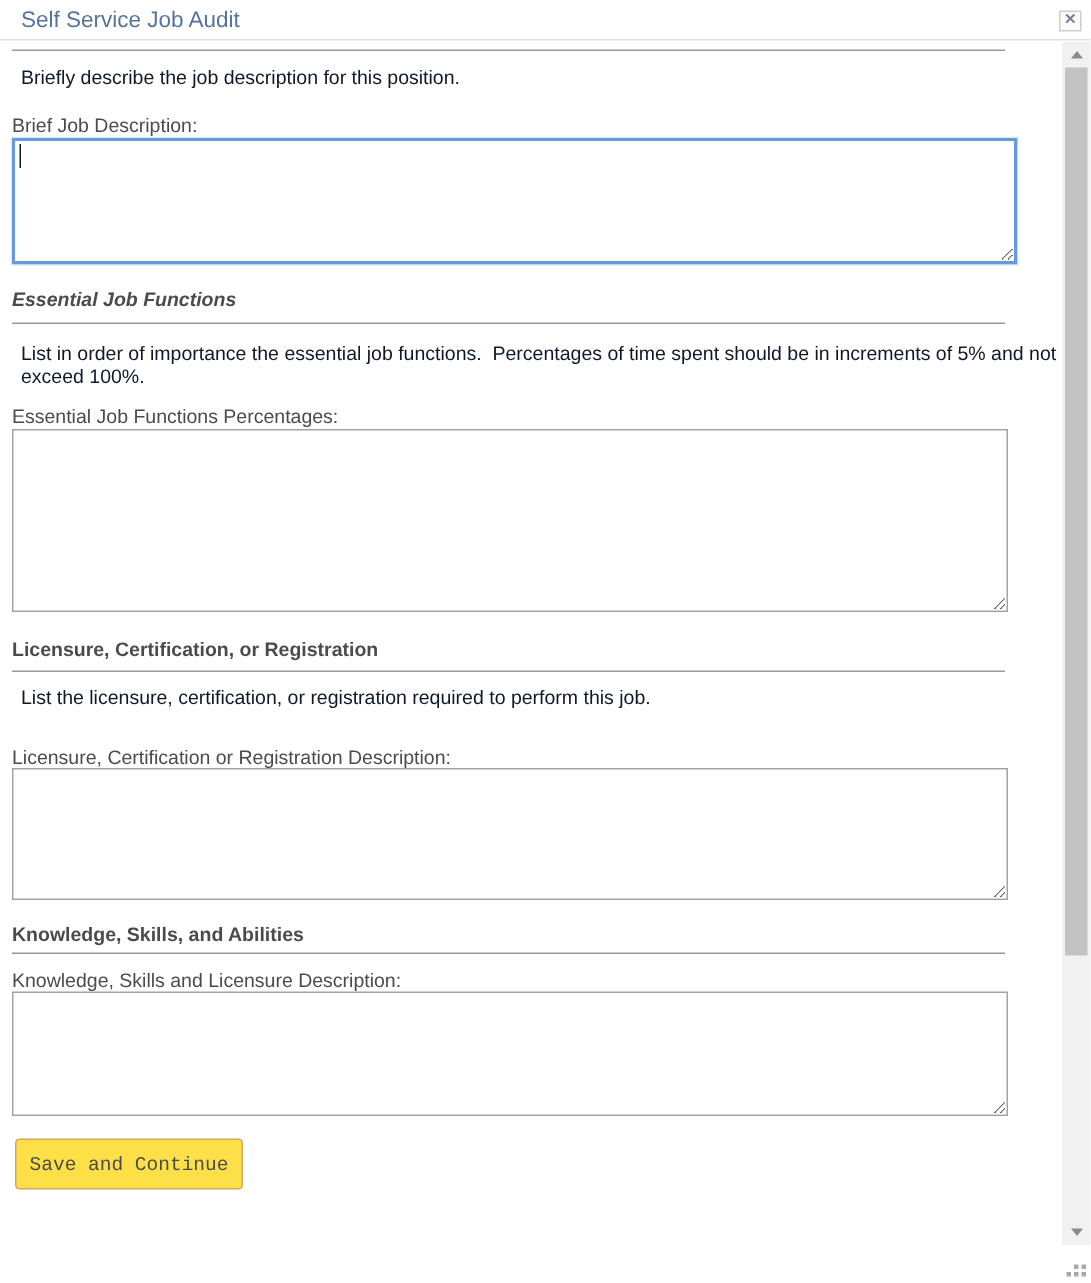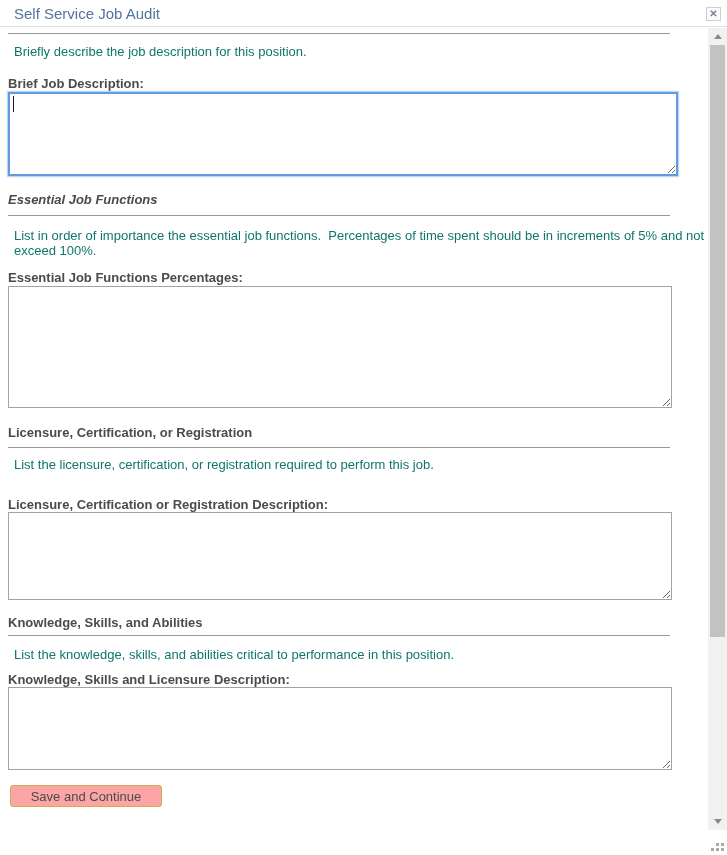--- a/index.html
+++ b/index.html
@@ -14,23 +14,23 @@
   .close-btn { position: absolute; right: 6px; top: 7px; width: 15px; height: 14px;
     background: #fbfbfb; border: 1px solid #cfcfcf; color: #72839a;
     font-size: 10px; line-height: 12px; text-align: center; font-weight: bold;
     cursor: pointer; }
 
   
   .content { position: absolute; left: 8px; top: 28px; width: 700px; }
 
   .sec-heading { font-size: 13px; line-height: 15px; font-weight: bold; color: #4b4b4b; }
   .sec-rule { border: none; border-top: 1px solid #9a9a9a; width: 662px; }
-  .sec-desc { font-size: 13px; line-height: 15px; color: #0f766e;
+  .sec-desc { font-size: 13px; line-height: 15px; color: #0f172a;
     margin-left: 6px; width: 692px; }
-  .field-label { font-size: 13px; line-height: 15px; font-weight: bold; color: #4b4b4b; }
+  .field-label { font-size: 13px; line-height: 15px; font-weight: normal; color: #4b4b4b; }
 
   .ta-wrap { position: relative; }
   textarea { display: block; width: 664px; border: 1px solid #a3a3a3;
     background: #ffffff; resize: both; font-family: "Liberation Sans", sans-serif;
     font-size: 13px; }
   textarea.focused { width: 670px; border: 2px solid #649bd8;
     box-shadow: 0 0 1px 1px #bcd7f0; }
   .caret { position: absolute; left: 5px; top: 4px; width: 1px; height: 16px;
     background: #1a1a1a; }
 
@@ -45,23 +45,23 @@
 
   .s3 .sec-heading { margin-top: 17px; }  .s3 .sec-rule { margin-top: 7px; }
   .s3 .sec-desc { margin-top: 9px; }      .s3 .field-label { margin-top: 25px; }
   .s3 .ta-wrap { margin-top: 0; }         .s3 textarea { height: 88px; }
 
   .s4 .sec-heading { margin-top: 15px; }  .s4 .sec-rule { margin-top: 5px; }
   .s4 .sec-desc { margin-top: 11px; }     .s4 .field-label { margin-top: 10px; }
   .s4 .ta-wrap { margin-top: 0; }         .s4 textarea { height: 83px; }
 
   
-  .save-btn { display: block; margin: 15px 0 0 2px; width: 152px; height: 22px;
-    background: #fca5a5; border: 1px solid #d5a857; border-radius: 3px;
-    font-family: Liberation Sans, sans-serif; font-size: 13px; color: #4b4b4b;
+  .save-btn { display: block; margin: 15px 0 0 2px; width: 152px; height: 34px;
+    background: #fde047; border: 1px solid #d5a857; border-radius: 3px;
+    font-family: Liberation Mono, monospace; font-size: 13px; color: #4b4b4b;
     text-align: center; cursor: pointer; }
 
   
   .scrollbar { position: absolute; right: 0; top: 28px; width: 19px; height: 802px;
     background: #f1f1f1; }
   .sb-arrow { position: absolute; left: 0; width: 19px; height: 0; }
   .sb-arrow .tri-up { margin: 0 auto; width: 0; height: 0;
     border-left: 4px solid transparent; border-right: 4px solid transparent;
     border-bottom: 5px solid #8a8a8a; }
   .sb-arrow .tri-down { margin: 0 auto; width: 0; height: 0;
@@ -115,21 +115,20 @@
     <div class="sec-desc">List the licensure, certification, or registration required to perform this job.</div>
     <div class="field-label">Licensure, Certification or Registration Description:</div>
     <div class="ta-wrap">
       <textarea style=""></textarea>
     </div>
   </div>
 
   <div class="section s4">
     <div class="sec-heading">Knowledge, Skills, and Abilities</div>
     <hr class="sec-rule">
-    <div class="sec-desc">List the knowledge, skills, and abilities critical to performance in this position.</div>
     <div class="field-label">Knowledge, Skills and Licensure Description:</div>
     <div class="ta-wrap">
       <textarea style=""></textarea>
     </div>
   </div>
 
   <button class="save-btn">Save and Continue</button>
 
 </div>
 

